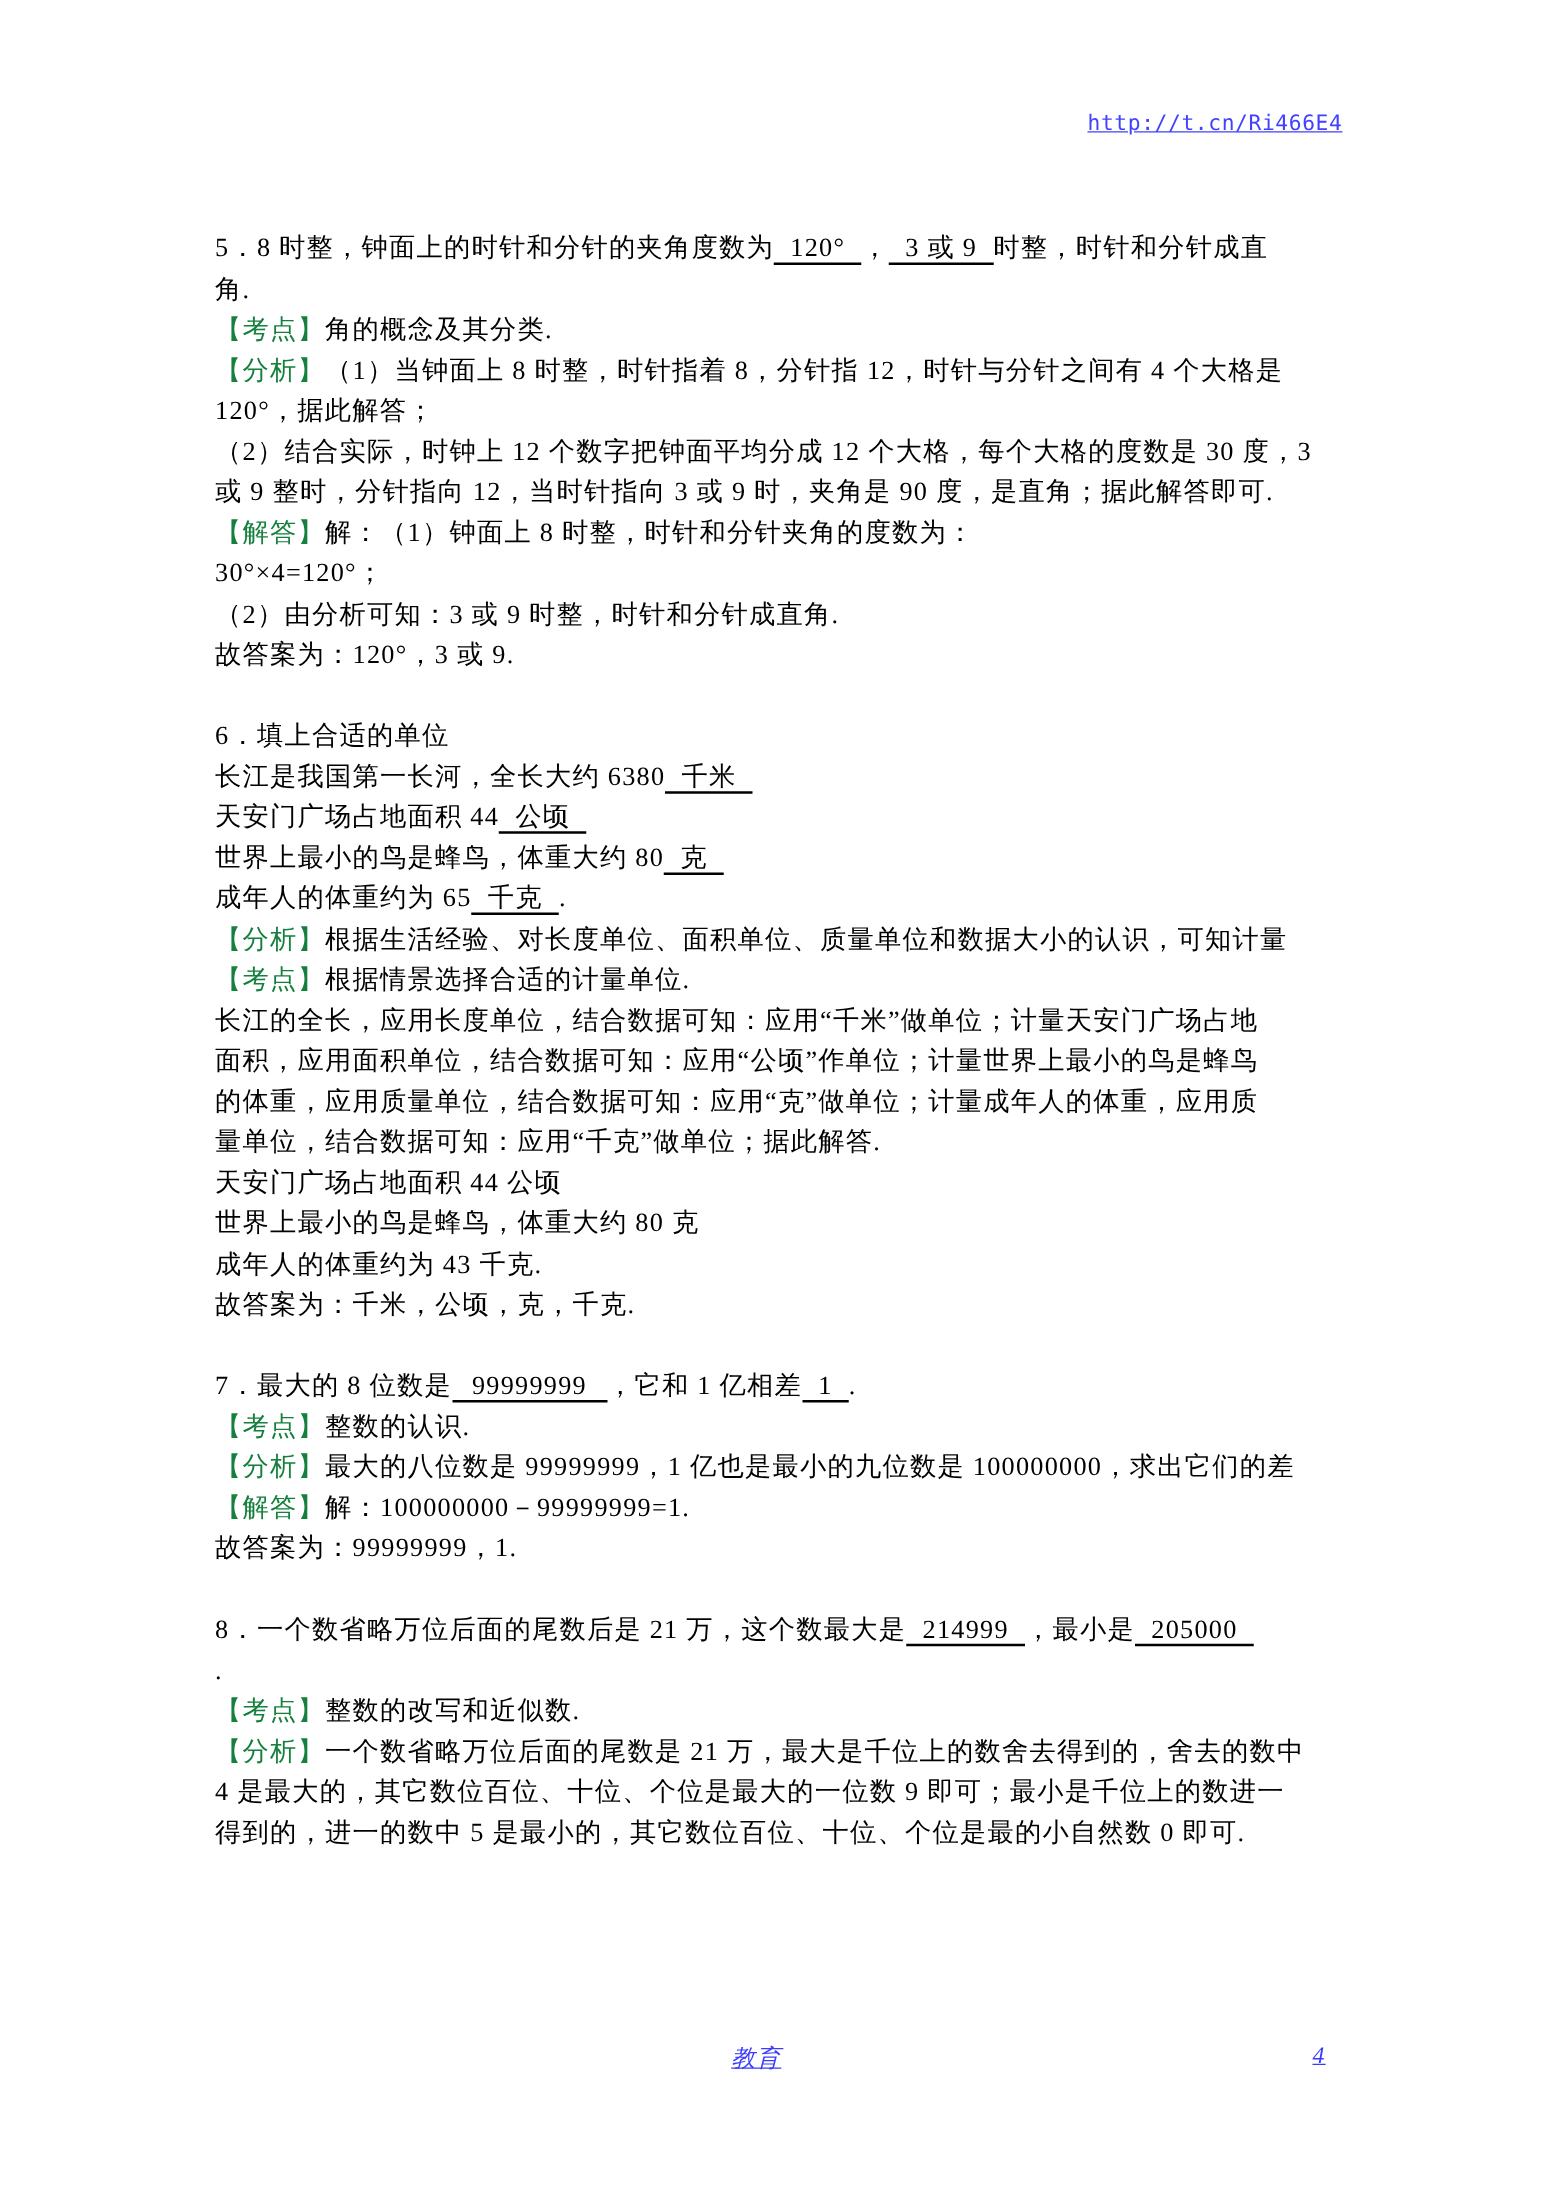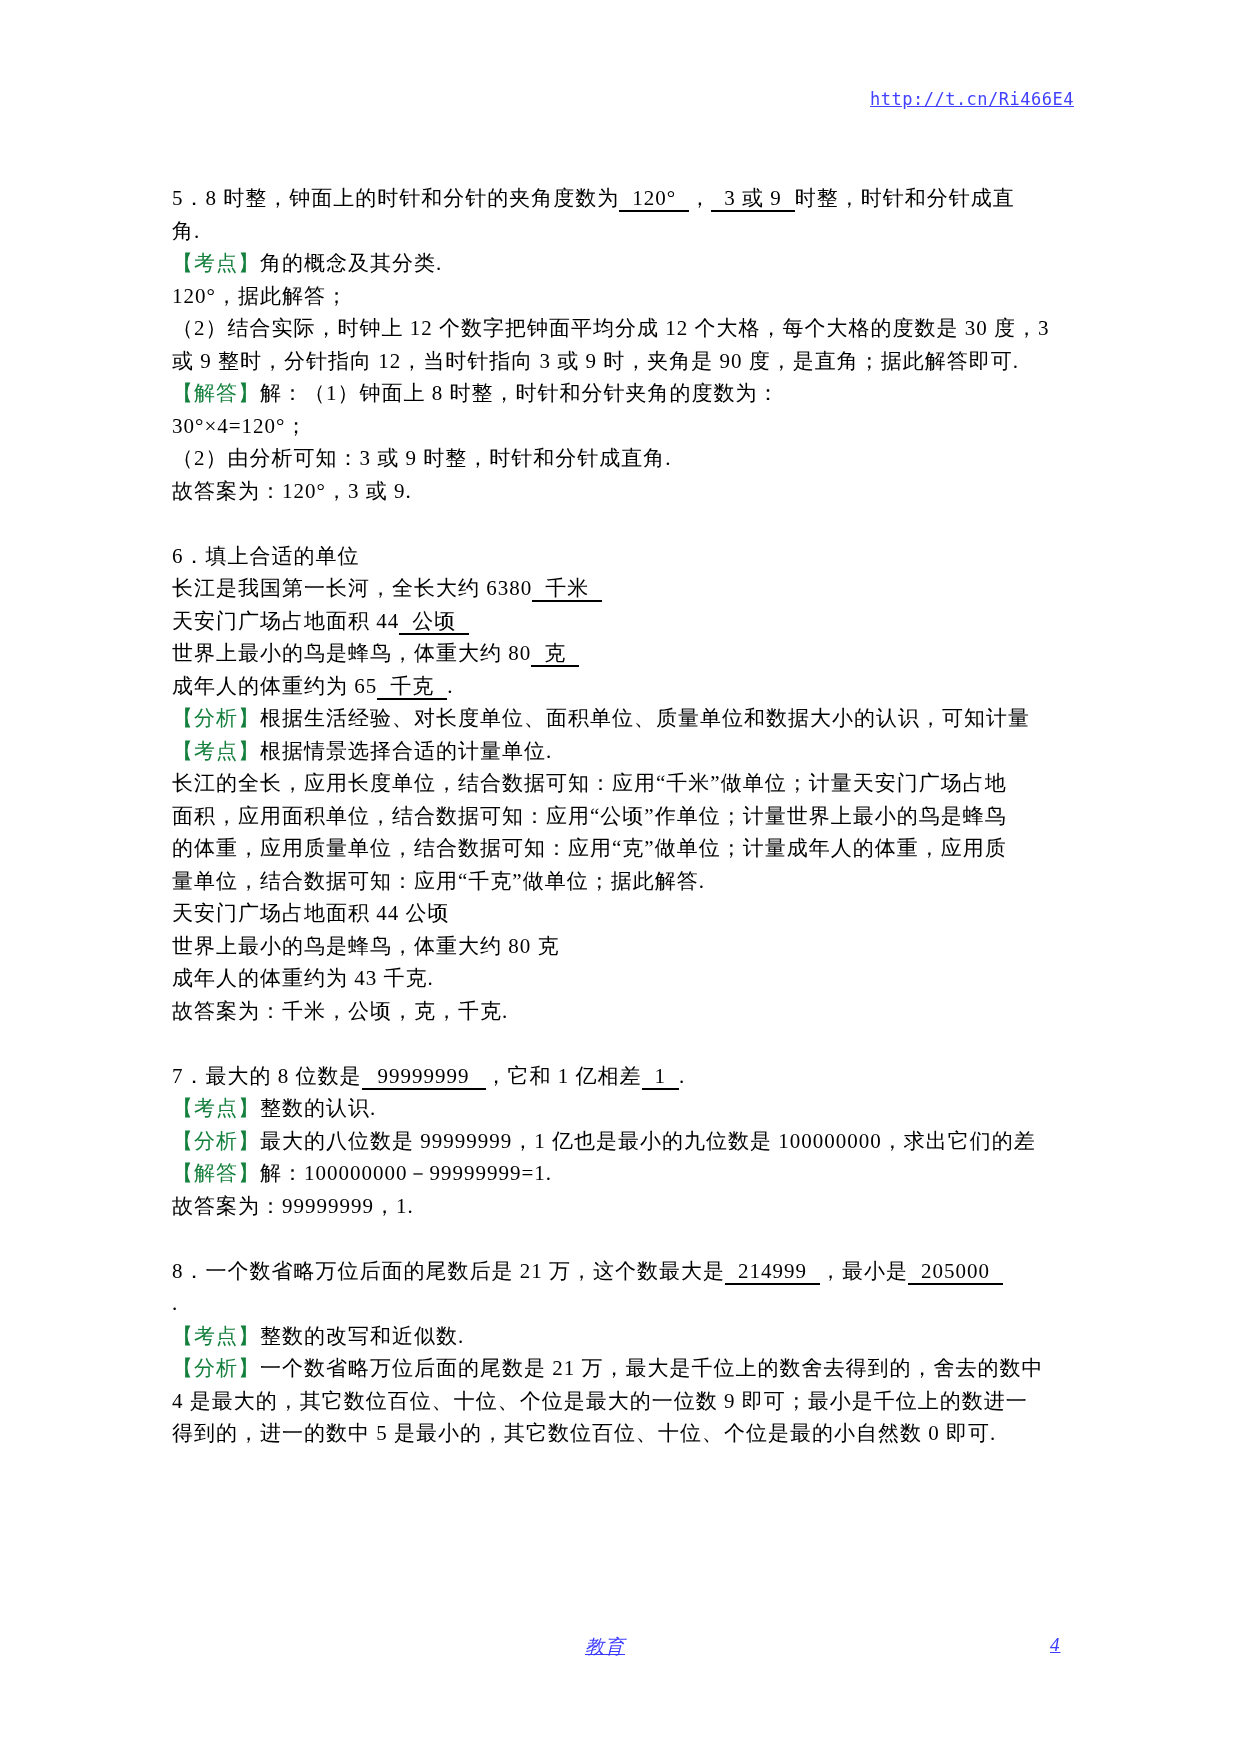--- a/index.html
+++ b/index.html
@@ -47,20 +47,21 @@
 <div class="page">
 
   <a class="header-url">http://t.cn/Ri466E4</a>
 
   <main class="content">
 
     <section>
       <div class="line"><span>5．8 时整，钟面上的时针和分针的夹角度数为</span><span class="blank">120°</span><span>，</span><span class="blank">3 或 9</span><span>时整，时针和分针成直</span></div>
       <div class="line">角.</div>
       <div class="line"><span class="label">【考点】</span><span>角的概念及其分类.</span></div>
+      <div class="line"><span class="label">【分析】</span><span>（1）当钟面上 8 时整，时针指着 8，分针指 12，时针与分针之间有 4 个大格是</span></div>
       <div class="line">120°，据此解答；</div>
       <div class="line">（2）结合实际，时钟上 12 个数字把钟面平均分成 12 个大格，每个大格的度数是 30 度，3</div>
       <div class="line">或 9 整时，分针指向 12，当时针指向 3 或 9 时，夹角是 90 度，是直角；据此解答即可.</div>
       <div class="line"><span class="label">【解答】</span><span>解：（1）钟面上 8 时整，时针和分针夹角的度数为：</span></div>
       <div class="line">30°×4=120°；</div>
       <div class="line">（2）由分析可知：3 或 9 时整，时针和分针成直角.</div>
       <div class="line">故答案为：120°，3 或 9.</div>
     </section>
 
     <div class="spacer"></div>

